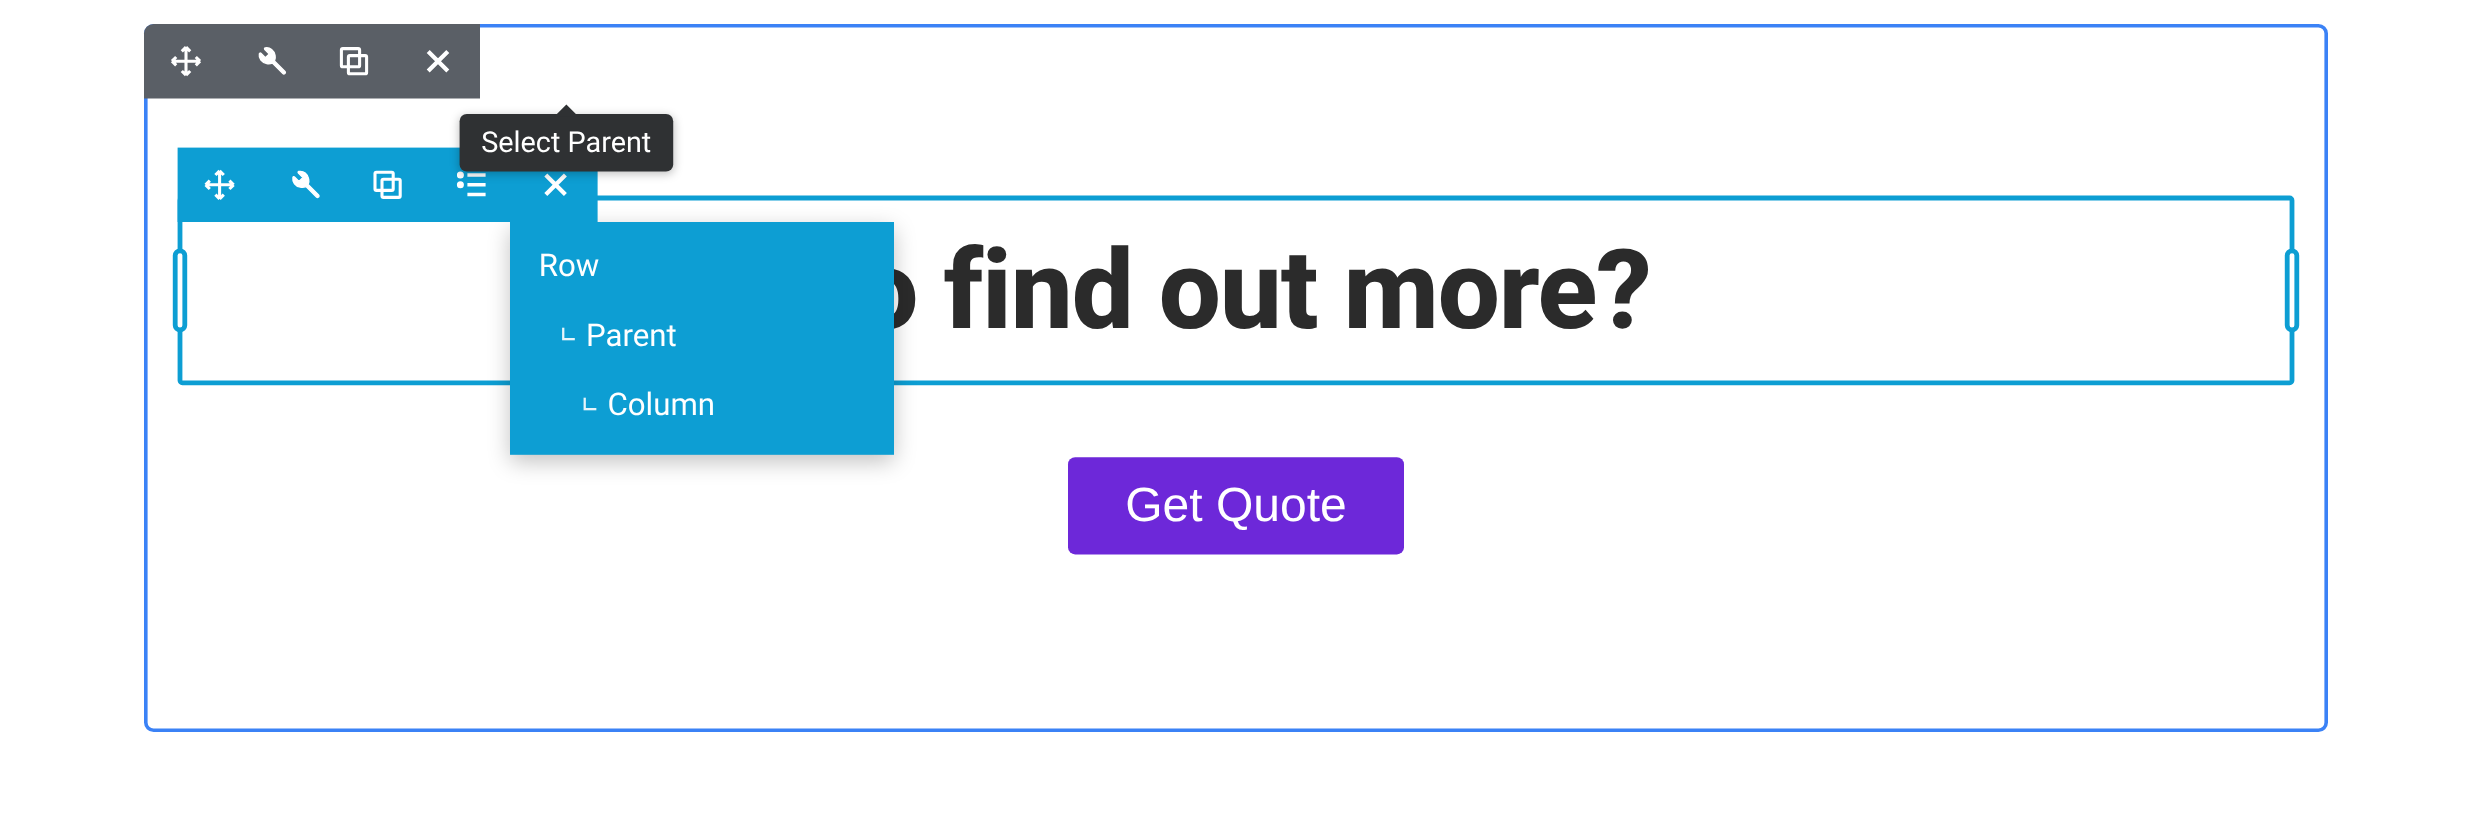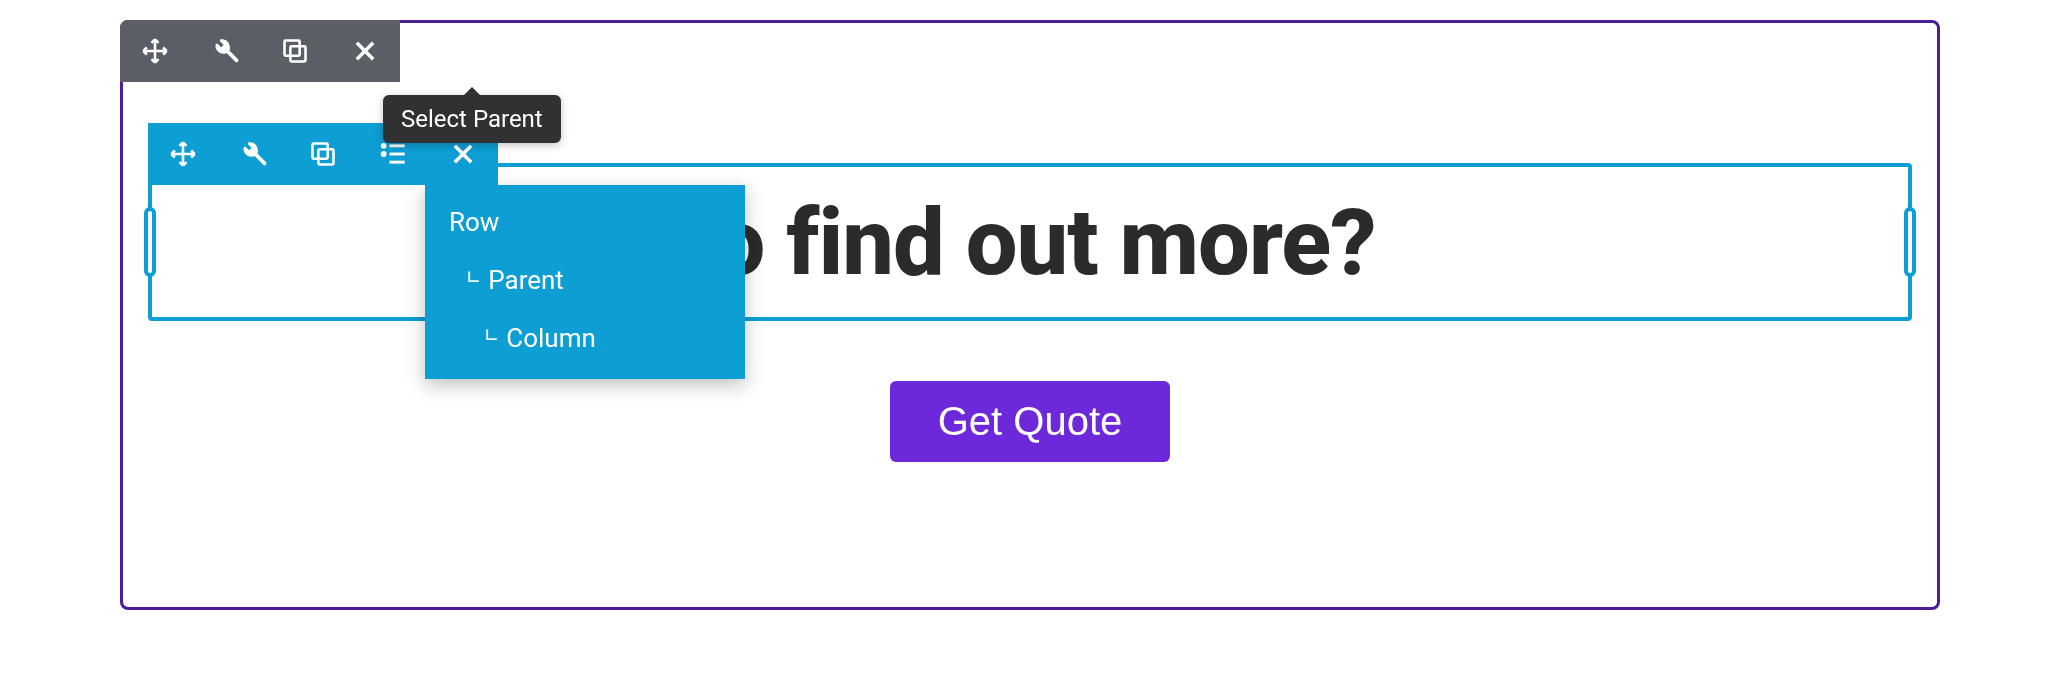--- a/index.html
+++ b/index.html
@@ -10,21 +10,21 @@
     body {
       font-family: -apple-system, BlinkMacSystemFont, "Segoe UI", Roboto, Helvetica, Arial, sans-serif;
       background: #fff;
       padding: 20px 120px;
       width: 2060px;
       height: 679px;
       position: relative;
     }
     .section-wrapper {
       position: relative;
-      border: 3px solid #4c1d95;
+      border: 3px solid #3b82f6;
       border-radius: 8px;
       width: 100%;
       height: 590px;
       background: #fff;
     }
     .toolbar {
       position: absolute;
       display: flex;
       align-items: center;
       height: 62px;
@@ -89,21 +89,21 @@
       color: #fff;
       font-size: 26px;
       z-index: 15;
       box-shadow: 0 6px 18px rgba(0,0,0,0.25);
       padding: 8px 0 12px 0;
     }
     .dropdown-item {
       padding: 14px 24px;
       cursor: pointer;
       display: flex;
-      align-items: flex-start;
+      align-items: center;
     }
     .tree-prefix {
       display: inline-block;
       margin-right: 8px;
       font-family: monospace;
       opacity: 0.9;
       font-size: 22px;
     }
     .indent-1 { padding-left: 42px; }
     .indent-2 { padding-left: 60px; }

